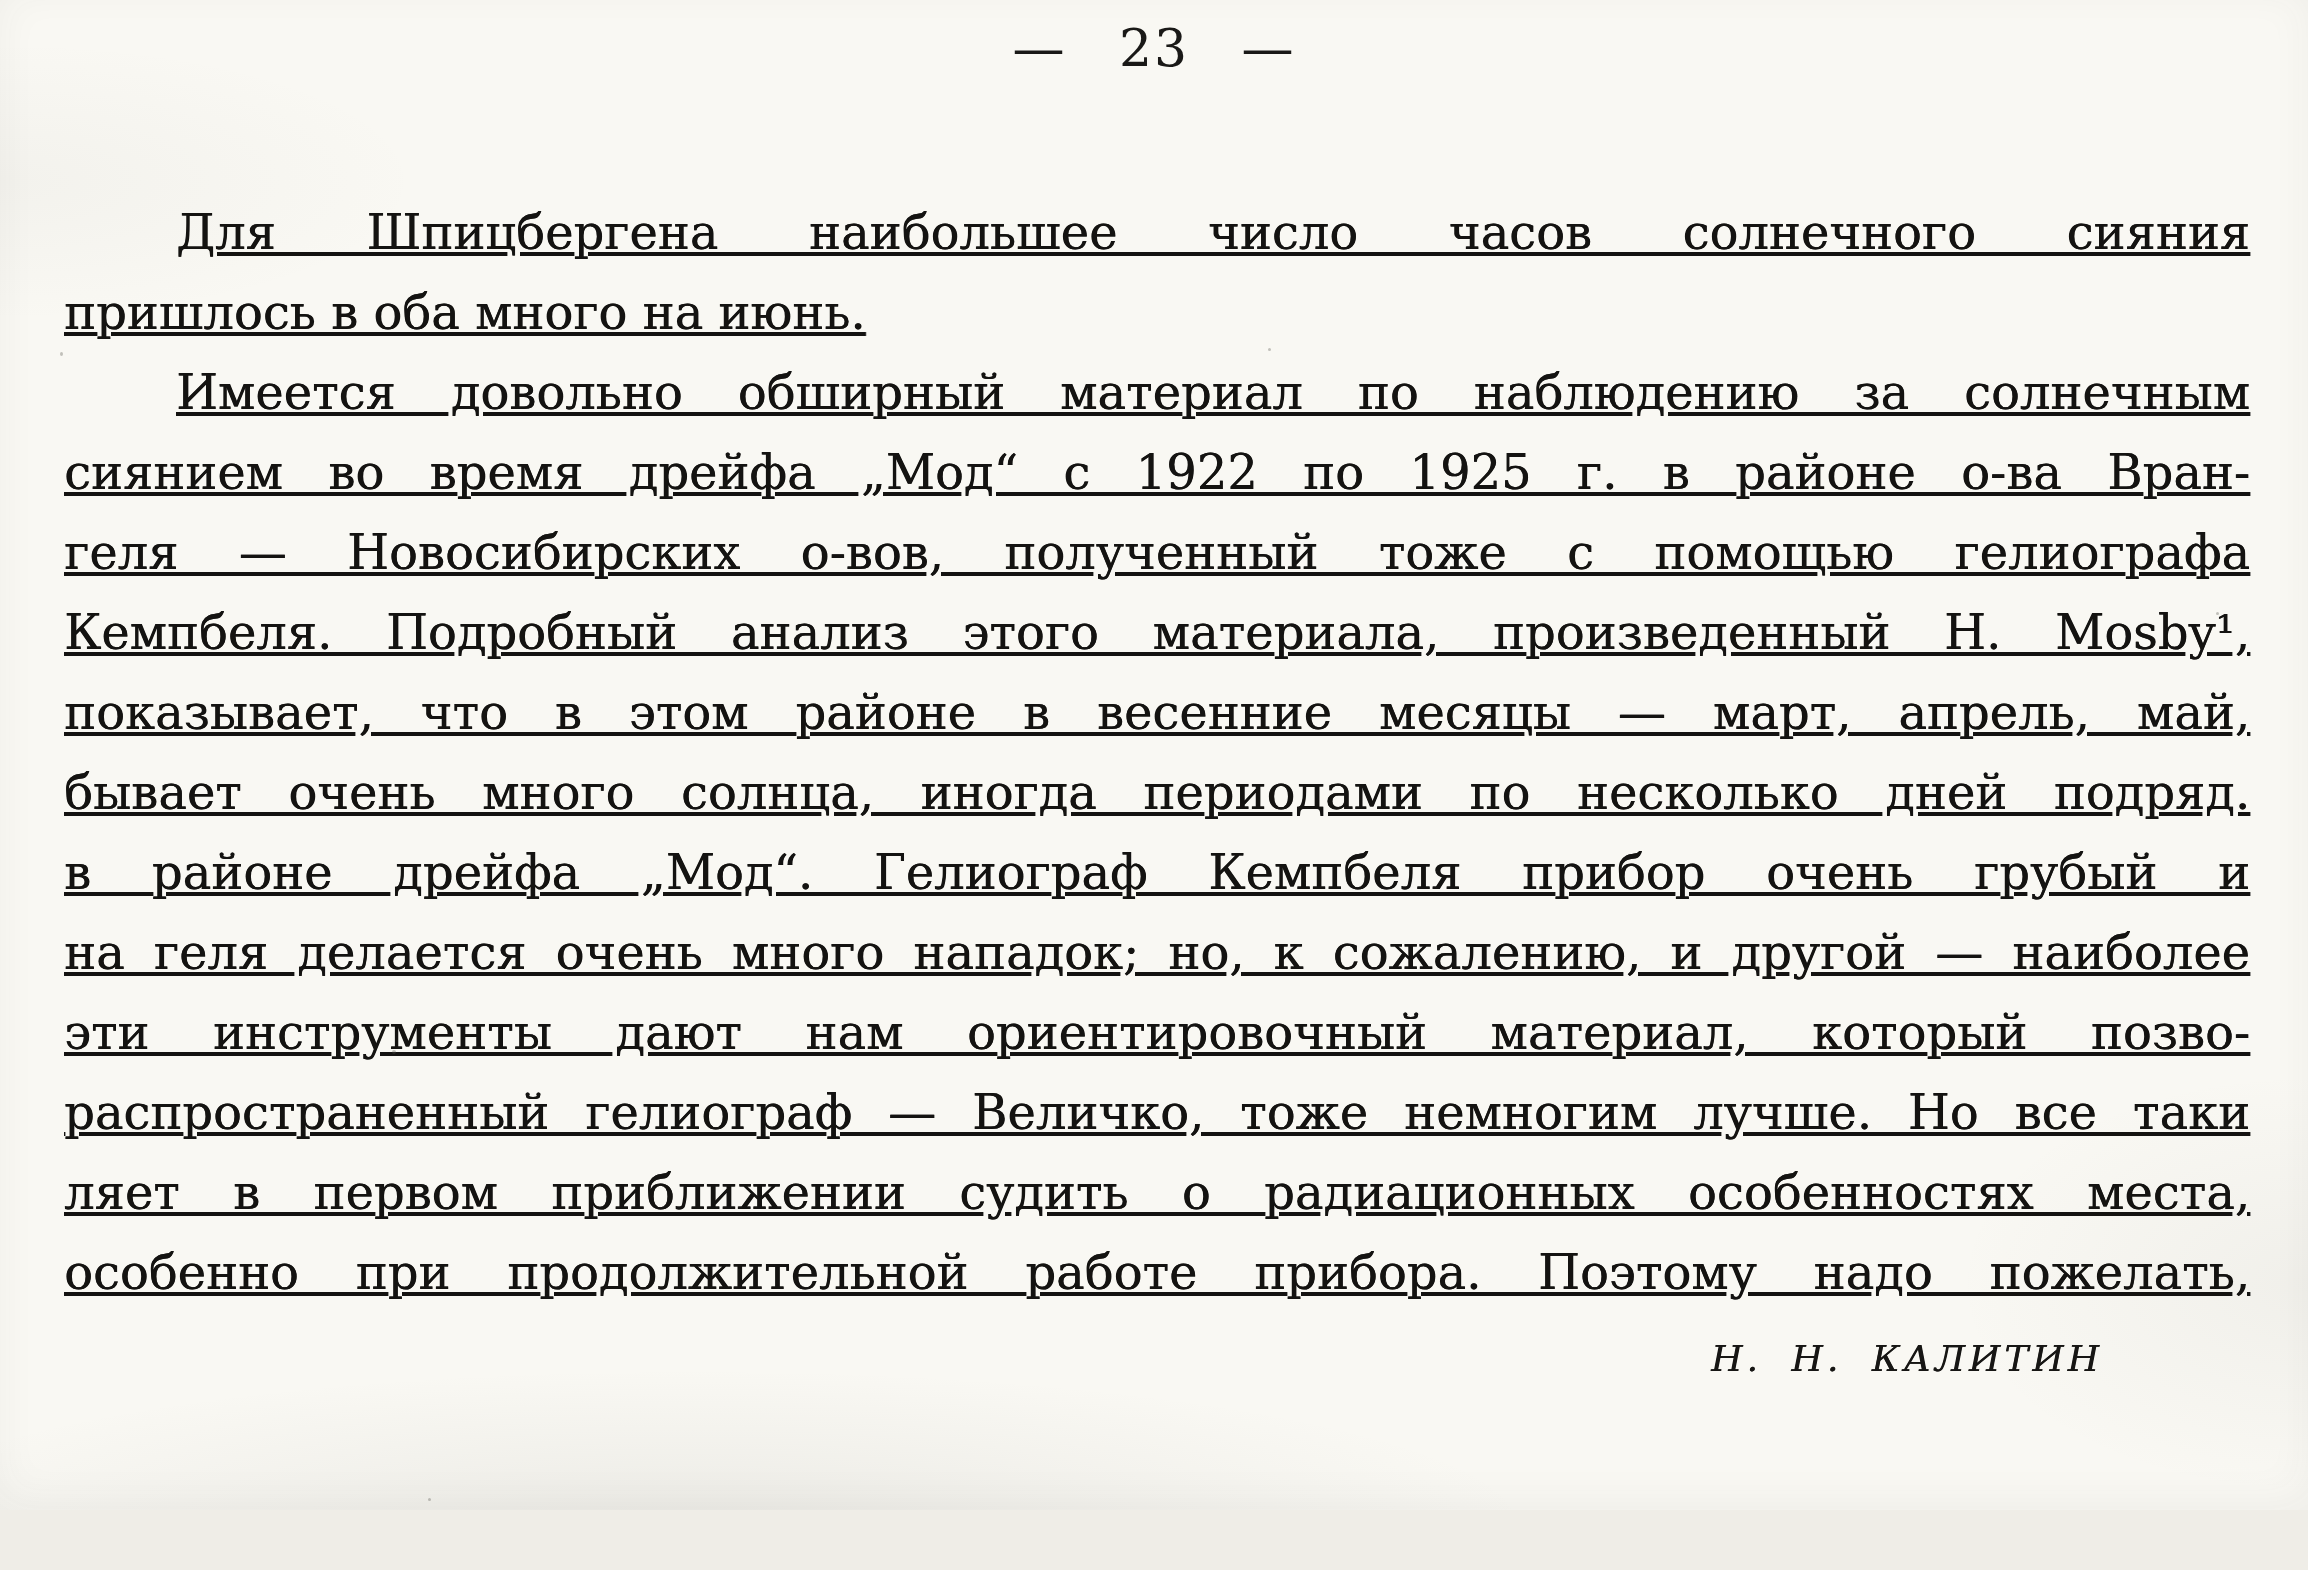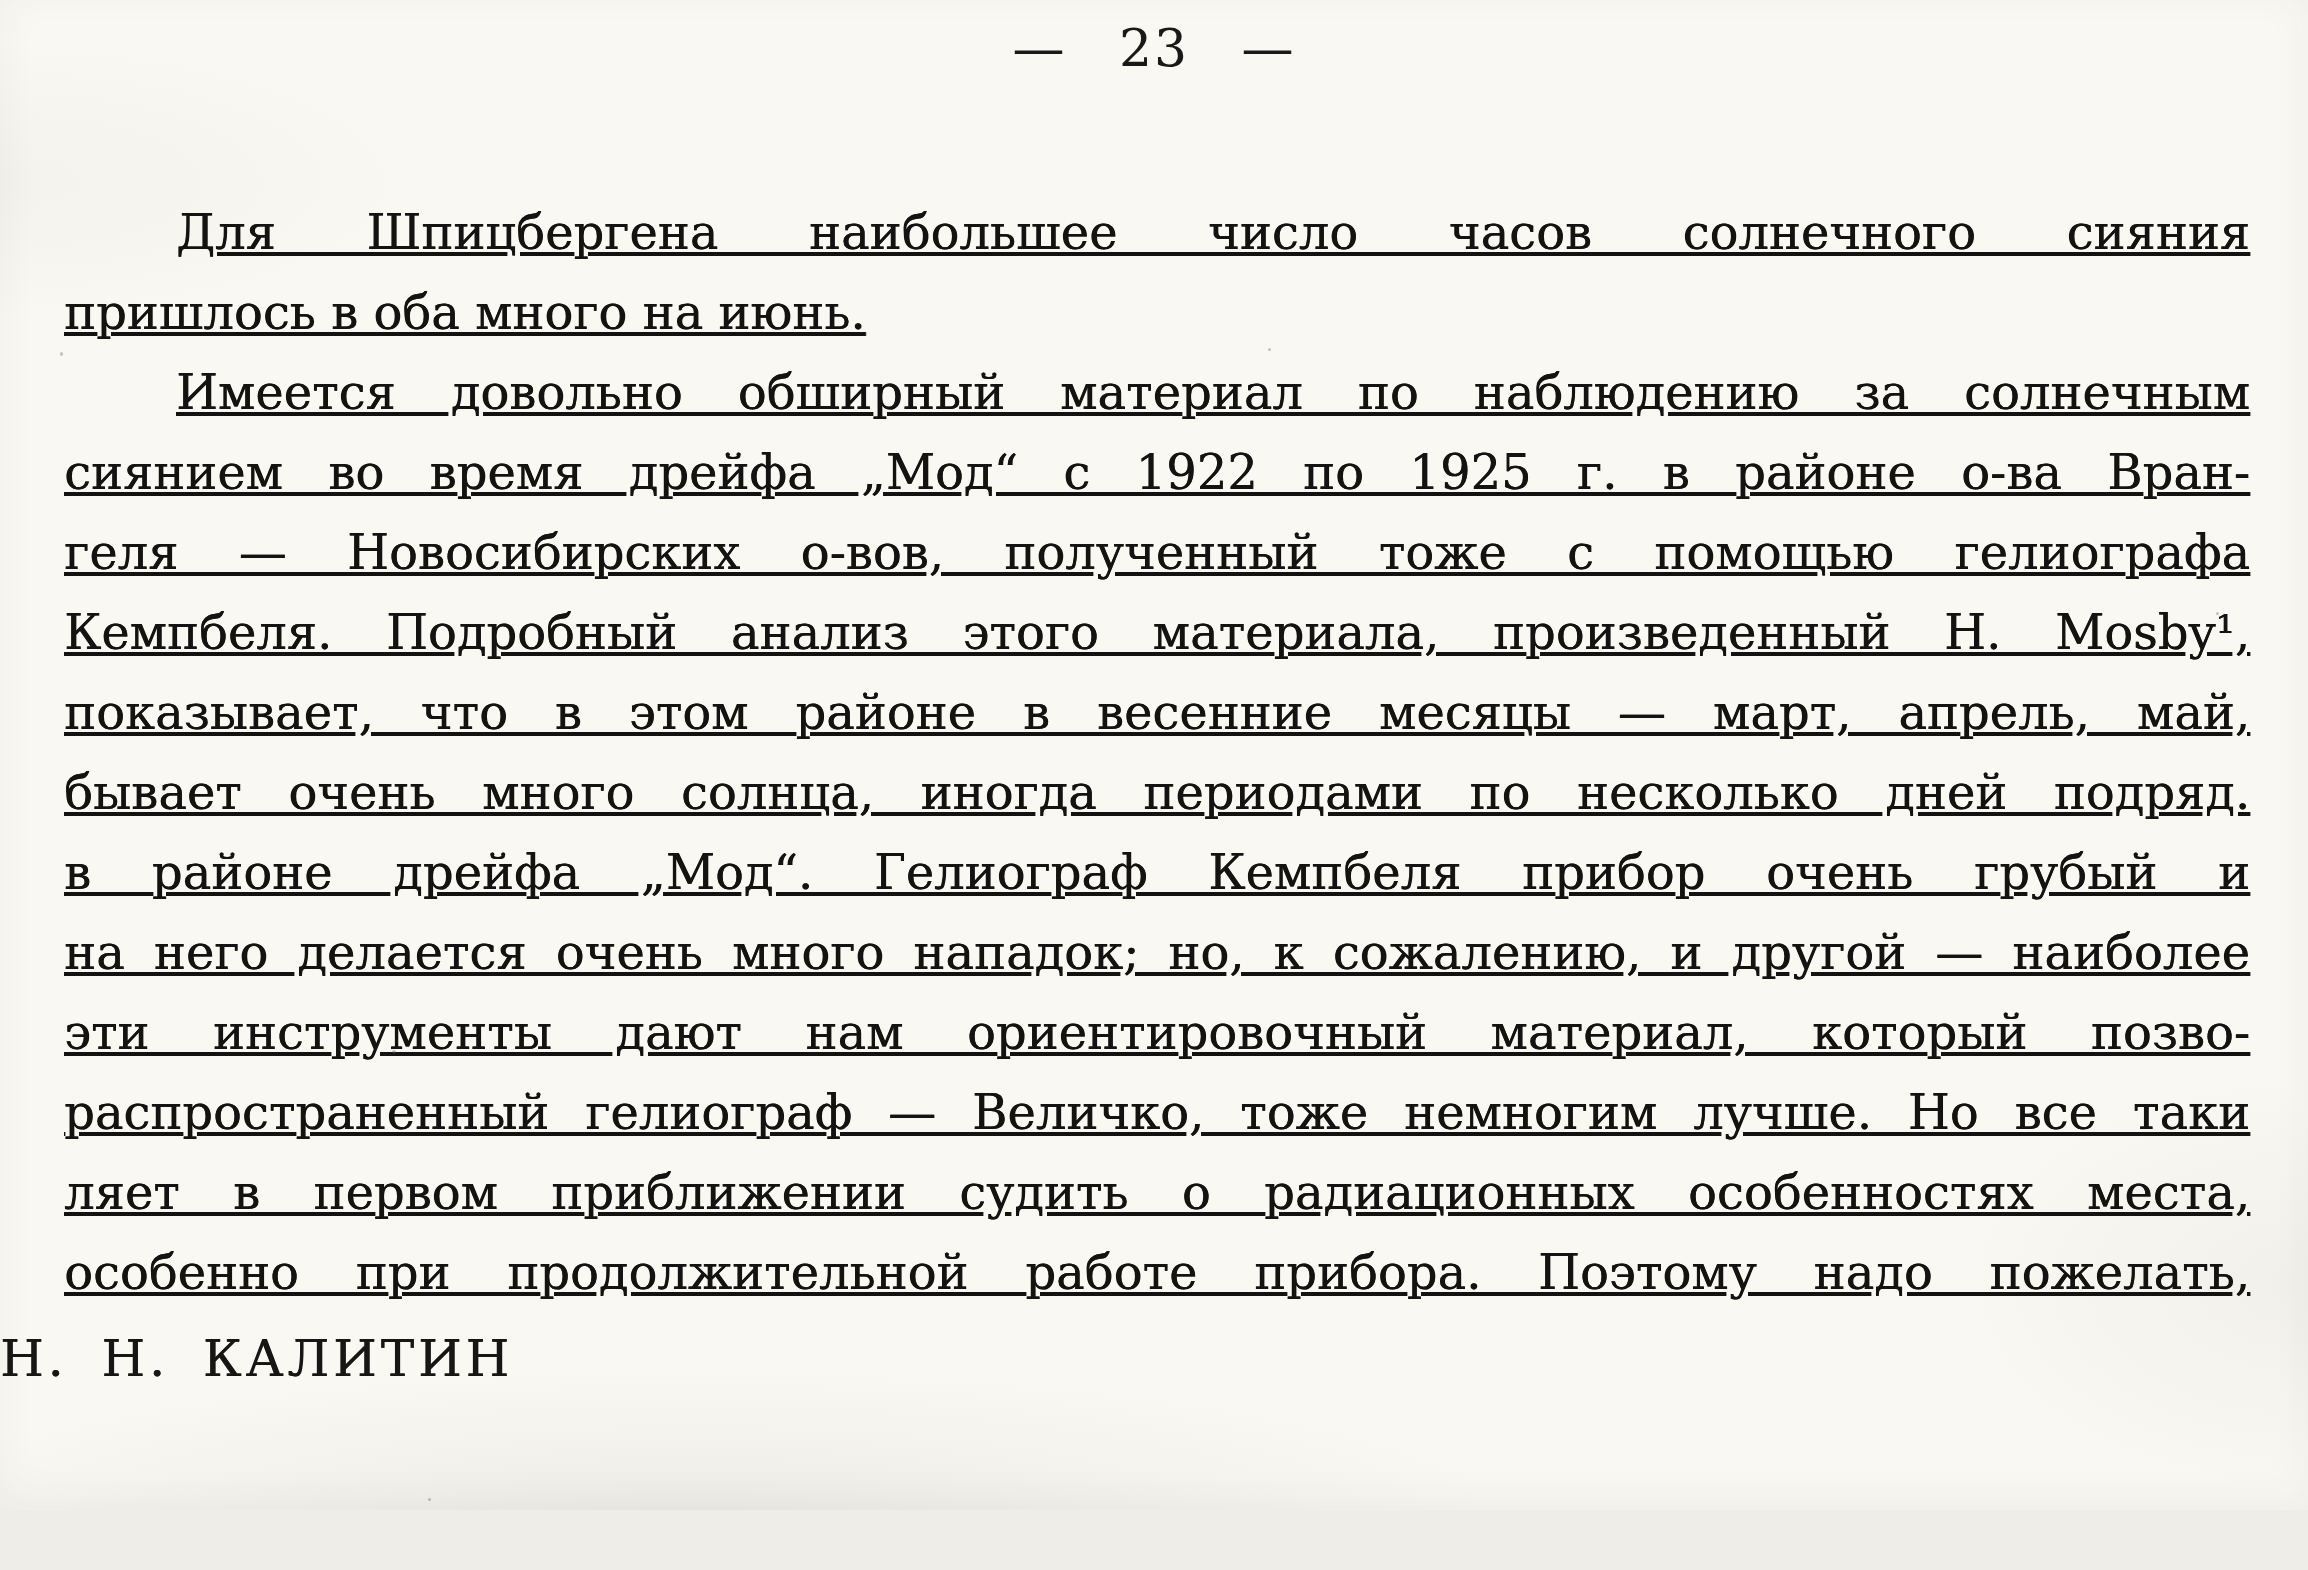--- a/index.html
+++ b/index.html
@@ -46,22 +46,23 @@
     color: #141311;
     text-shadow: 0.4px 0 0 currentColor;
     white-space: nowrap;
     text-decoration: underline;
   }
   .line.indent { padding-left: 112px; }
   .line.short-last { text-align-last: left; }
   .signature {
     margin-top: 14px;
     padding-right: 205px;
-    text-align: left;
-    font-size: 50px;
+    text-align: right;
+    font-style: italic;
+    font-size: 36px;
     line-height: 66px;
     letter-spacing: 4px;
     word-spacing: 14px;
     color: #17161 4;
     color: #171614;
     text-shadow: 0.4px 0 0 currentColor;
   }
   
   .speck { position: absolute; border-radius: 50%; background: rgba(90,88,80,0.35); }
 </style>
@@ -78,21 +79,21 @@
     <div class="line short-last">пришлось в оба много на июнь.</div>
 
     <div class="line indent">Имеется довольно обширный материал по наблюдению за солнечным</div>
     <div class="line">сиянием во время дрейфа „Мод“ с 1922 по 1925 г. в районе о-ва Вран-</div>
     <div class="line">геля — Новосибирских о-вов, полученный тоже с помощью гелиографа</div>
     <div class="line">Кемпбеля. Подробный анализ этого материала, произведенный H. Mosby¹,</div>
     <div class="line">показывает, что в этом районе в весенние месяцы — март, апрель, май,</div>
     <div class="line">бывает очень много солнца, иногда периодами по несколько дней подряд.</div>
 
     <div class="line">в районе дрейфа „Мод“. Гелиограф Кемпбеля прибор очень грубый и</div>
-    <div class="line">на него делается очень много нападок; но, к сожалению, и другой — наиболее</div>
+    <div class="line">на геля делается очень много нападок; но, к сожалению, и другой — наиболее</div>
     <div class="line">эти инструменты дают нам ориентировочный материал, который позво-</div>
     <div class="line">распространенный гелиограф — Величко, тоже немногим лучше. Но все таки</div>
     <div class="line">ляет в первом приближении судить о радиационных особенностях места,</div>
     <div class="line">особенно при продолжительной работе прибора. Поэтому надо пожелать,</div>
   </div>
 
   <div class="signature">Н. Н. КАЛИТИН</div>
 
   <div class="speck" style="left:392px; top:1050px; width:4px; height:4px;"></div>
   <div class="speck" style="left:1268px; top:348px; width:3px; height:3px;"></div>

